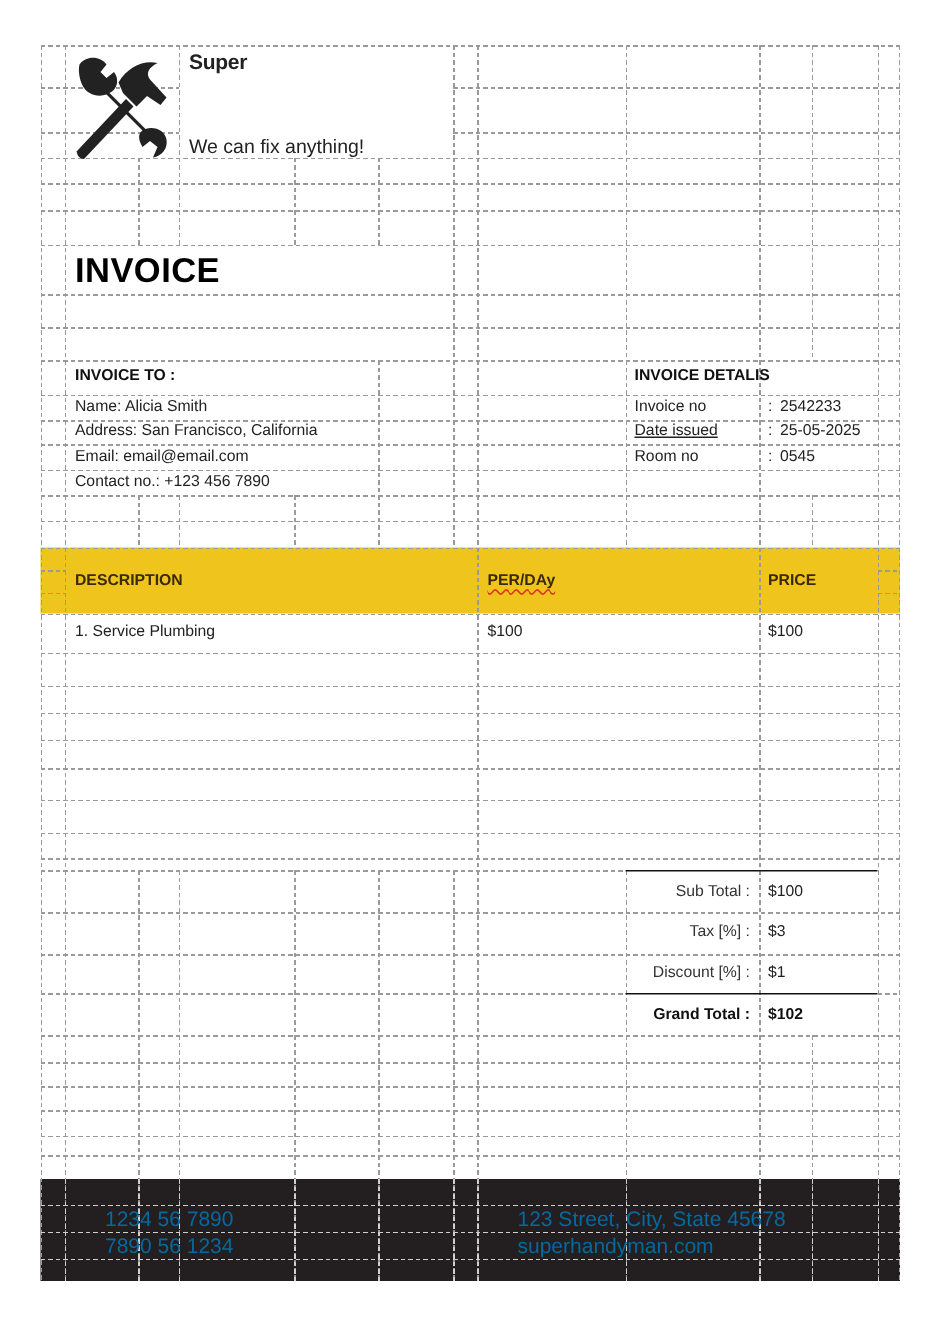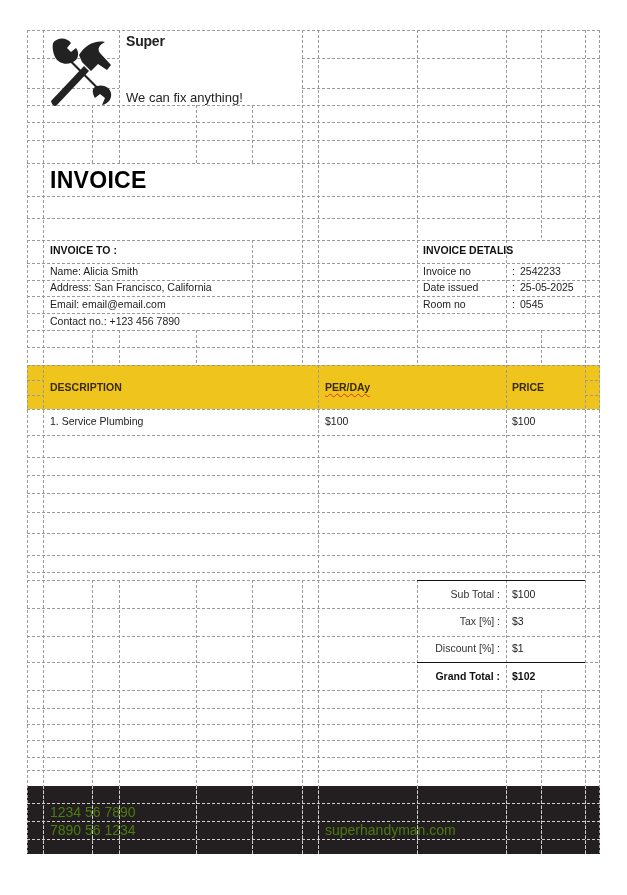--- a/index.html
+++ b/index.html
@@ -14,21 +14,21 @@
   .tagline { font-size: 13px; color: #222; }
   .invoice-title { font-weight: bold; font-size: 23px; color: #000000; letter-spacing: 0.3px; }
   .sec-head { font-weight: bold; font-size: 10.5px; color: #111; }
   .txt { font-size: 10.5px; color: #222; }
   .th { font-weight: bold; font-size: 10.5px; color: #3b2a08; }
   .squiggle { text-decoration: underline wavy #d32; text-decoration-thickness: 1px; text-underline-offset: 2px; }
   .tot-label { font-size: 10.5px; color: #333; text-align: right; width: 80px; }
   .tot-label.bold, .tot-val.bold { font-weight: bold; color: #111; }
   .tot-val { font-size: 10.5px; color: #222; }
   .rule { position: absolute; height: 1px; background: #111; }
-  .foot { font-size: 14px; color: #4d7c0f; }
+  .foot { font-size: 14px; color: #0369a1; margin-left: 20px; }
   .logo { position: absolute; left: 22px; top: 5px; width: 66px; height: 72px; }
 </style>
 </head>
 <body>
 
 <div class="sheet">
 
   <div class="band-yellow"></div>
   <div class="band-dark"></div>
 
@@ -144,21 +144,21 @@
   <div class="abs sec-head" style="left:23px; top:214px;">INVOICE TO :</div>
   <div class="abs txt" style="left:23px; top:235px;">Name: Alicia Smith</div>
   <div class="abs txt" style="left:23px; top:251px;">Address: San Francisco, California</div>
   <div class="abs txt" style="left:23px; top:268px;">Email: email@email.com</div>
   <div class="abs txt" style="left:23px; top:285px;">Contact no.: +123 456 7890</div>
 
   <div class="abs sec-head" style="left:396px; top:214px;">INVOICE DETALIS</div>
   <div class="abs txt" style="left:396px; top:235px;">Invoice no</div>
   <div class="abs txt" style="left:485px; top:235px;">:</div>
   <div class="abs txt" style="left:493px; top:235px;">2542233</div>
-  <div class="abs txt" style="left:396px; top:251px;">Date issued</div>
+  <div class="abs txt" style="left:396px; top:251px;text-decoration:underline;">Date issued</div>
   <div class="abs txt" style="left:485px; top:251px;">:</div>
   <div class="abs txt" style="left:493px; top:251px;">25-05-2025</div>
   <div class="abs txt" style="left:396px; top:268px;">Room no</div>
   <div class="abs txt" style="left:485px; top:268px;">:</div>
   <div class="abs txt" style="left:493px; top:268px;">0545</div>
 
   <div class="abs th" style="left:23px; top:351px;">DESCRIPTION</div>
   <div class="abs th squiggle-wrap" style="left:298px; top:351px;">
     <span class="squiggle">PER/DAy</span>
   </div>
@@ -175,15 +175,16 @@
   <div class="abs tot-val" style="left:485px; top:558px;">$100</div>
   <div class="abs tot-label" style="left:393px; top:585px;">Tax [%] :</div>
   <div class="abs tot-val" style="left:485px; top:585px;">$3</div>
   <div class="abs tot-label" style="left:393px; top:612px;">Discount [%] :</div>
   <div class="abs tot-val" style="left:485px; top:612px;">$1</div>
   <div class="abs tot-label bold" style="left:393px; top:640px;">Grand Total :</div>
   <div class="abs tot-val bold" style="left:485px; top:640px;">$102</div>
 
   <div class="abs foot" style="left:23px; top:774px;">1234 56 7890</div>
   <div class="abs foot" style="left:23px; top:792px;text-align:right;">7890 56 1234</div>
+  <div class="abs foot" style="left:298px; top:774px;">123 Street, City, State 45678</div>
   <div class="abs foot" style="left:298px; top:792px;">superhandyman.com</div>
 
 </div>
 
 </body></html>

